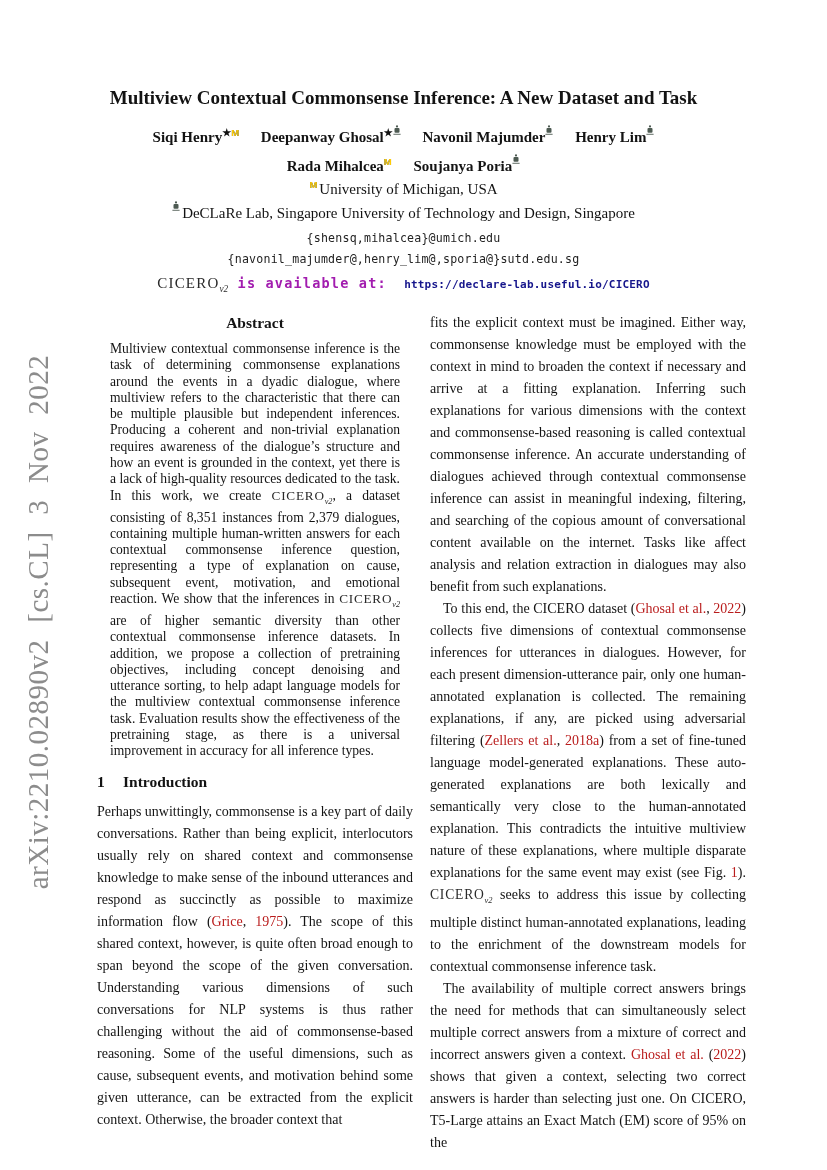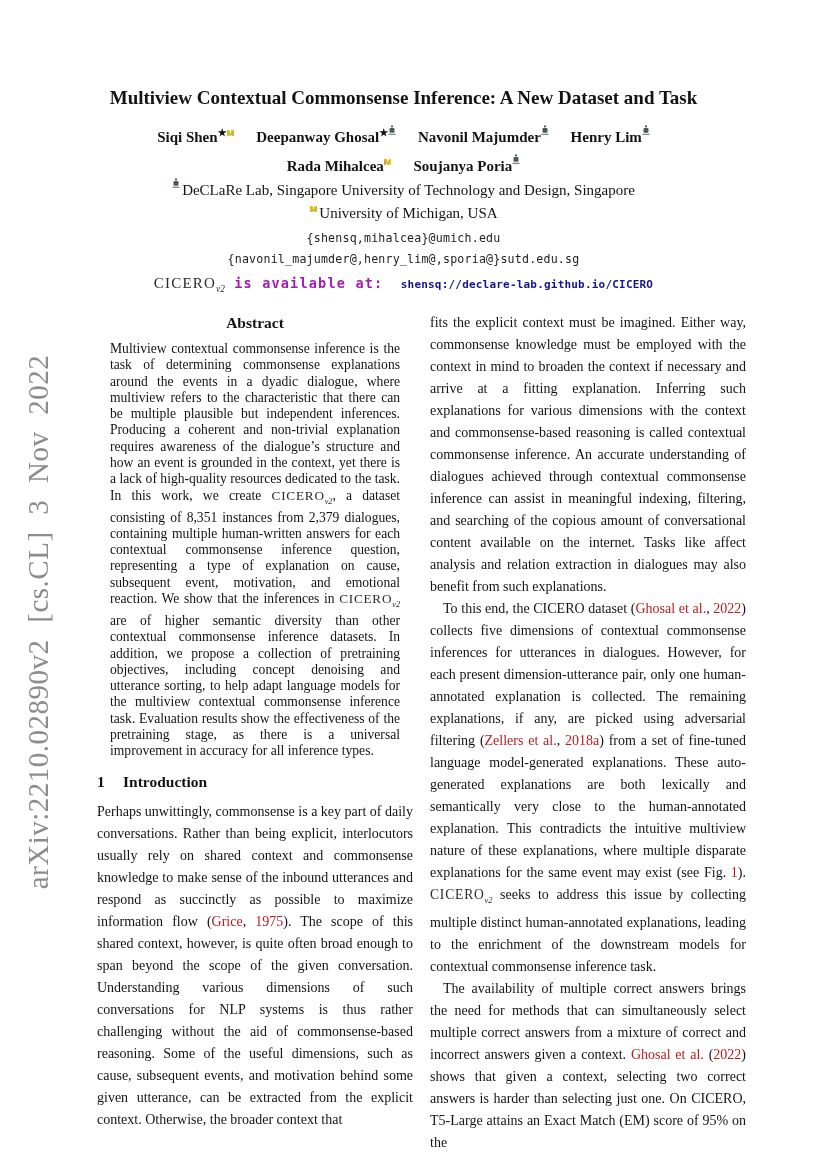--- a/index.html
+++ b/index.html
@@ -56,21 +56,21 @@
 </style>
 </head>
 <body>
 
 <div class="stamp">arXiv:2210.02890v2 [cs.CL] 3 Nov 2022</div>
 
 <div class="header">
   <div class="title">Multiview Contextual Commonsense Inference: A New Dataset and Task</div>
 
   <div class="authors">
-    <span class="author"><span>Siqi Shen</span><sup><span class="mk star">★</span><span class="mk maize">M</span></sup></span>
+    <span class="author"><span>Siqi Henry</span><sup><span class="mk star">★</span><span class="mk maize">M</span></sup></span>
     <span class="author"><span>Deepanway Ghosal</span><sup><span class="mk star">★</span><span class="mk robot"><svg width="8" height="11" viewBox="0 0 8 11" aria-hidden="true">
               <circle cx="4" cy="1.4" r="1.1" fill="#4d5a52"></circle>
               <rect x="1.5" y="2.9" width="5" height="4.8" rx="1" fill="#4d5a52"></rect>
               <rect x="0.4" y="8.8" width="7.2" height="0.9" fill="#4d5a52"></rect>
             </svg></span></sup></span>
     <span class="author"><span>Navonil Majumder</span><sup><span class="mk robot"><svg width="8" height="11" viewBox="0 0 8 11" aria-hidden="true">
               <circle cx="4" cy="1.4" r="1.1" fill="#4d5a52"></circle>
               <rect x="1.5" y="2.9" width="5" height="4.8" rx="1" fill="#4d5a52"></rect>
               <rect x="0.4" y="8.8" width="7.2" height="0.9" fill="#4d5a52"></rect>
             </svg></span></sup></span>
@@ -82,34 +82,34 @@
   </div>
   <div class="authors">
     <span class="author"><span>Rada Mihalcea</span><sup><span class="mk maize">M</span></sup></span>
     <span class="author"><span>Soujanya Poria</span><sup><span class="mk robot"><svg width="8" height="11" viewBox="0 0 8 11" aria-hidden="true">
               <circle cx="4" cy="1.4" r="1.1" fill="#4d5a52"></circle>
               <rect x="1.5" y="2.9" width="5" height="4.8" rx="1" fill="#4d5a52"></rect>
               <rect x="0.4" y="8.8" width="7.2" height="0.9" fill="#4d5a52"></rect>
             </svg></span></sup></span>
   </div>
 
+  <div class="affil"><span><span class="mk maize">M</span></span><span>University of Michigan, USA</span></div>
   <div class="affil"><span><span class="mk robot"><svg width="8" height="11" viewBox="0 0 8 11" aria-hidden="true">
             <circle cx="4" cy="1.4" r="1.1" fill="#4d5a52"></circle>
             <rect x="1.5" y="2.9" width="5" height="4.8" rx="1" fill="#4d5a52"></rect>
             <rect x="0.4" y="8.8" width="7.2" height="0.9" fill="#4d5a52"></rect>
           </svg></span></span><span>DeCLaRe Lab, Singapore University of Technology and Design, Singapore</span></div>
-  <div class="affil"><span><span class="mk maize">M</span></span><span>University of Michigan, USA</span></div>
 
   <div class="emails">
     <div>{shensq,mihalcea}@umich.edu</div>
     <div>{navonil_majumder@,henry_lim@,sporia@}sutd.edu.sg</div>
   </div>
 
   <div class="avail">
-    <span class="cicero"><span>CICERO</span><sub>v2</sub></span><span class="mono-bold"> is available at: </span><a href="#" class="url">shensq://declare-lab.github.io/CICERO</a>
+    <span class="cicero"><span>CICERO</span><sub>v2</sub></span><span class="mono-bold"> is available at: </span><a href="#" class="url">https://declare-lab.useful.io/CICERO</a>
   </div>
 </div>
 
 <div class="col col-left">
   <div class="abs-head">Abstract</div>
   <p class="abs-body"><span>Multiview contextual commonsense inference is the task of determining commonsense explanations around the events in a dyadic dialogue, where multiview refers to the characteristic that there can be multiple plausible but independent inferences. Producing a coherent and non-trivial explanation requires awareness of the dialogue’s structure and how an event is grounded in the context, yet there is a lack of high-quality resources dedicated to the task. In this work, we create </span><span class="cicero"><span>CICERO</span><sub class="cicero-sub">v2</sub></span><span>, a dataset consisting of 8,351 instances from 2,379 dialogues, containing multiple human-written answers for each contextual commonsense inference question, representing a type of explanation on cause, subsequent event, motivation, and emotional reaction. We show that the inferences in </span><span class="cicero"><span>CICERO</span><sub class="cicero-sub">v2</sub></span><span> are of higher semantic diversity than other contextual commonsense inference datasets. In addition, we propose a collection of pretraining objectives, including concept denoising and utterance sorting, to help adapt language models for the multiview contextual commonsense inference task. Evaluation results show the effectiveness of the pretraining stage, as there is a universal improvement in accuracy for all inference types.</span></p>
   <div class="sec-head"><span class="sec-num">1</span><span>Introduction</span></div>
   <p class="para"><span>Perhaps unwittingly, commonsense is a key part of daily conversations. Rather than being explicit, interlocutors usually rely on shared context and commonsense knowledge to make sense of the inbound utterances and respond as succinctly as possible to maximize information flow (</span><span class="cite">Grice</span><span>, </span><span class="cite">1975</span><span>). The scope of this shared context, however, is quite often broad enough to span beyond the scope of the given conversation. Understanding various dimensions of such conversations for NLP systems is thus rather challenging without the aid of commonsense-based reasoning. Some of the useful dimensions, such as cause, subsequent events, and motivation behind some given utterance, can be extracted from the explicit context. Otherwise, the broader context that</span></p>
 </div>
 

